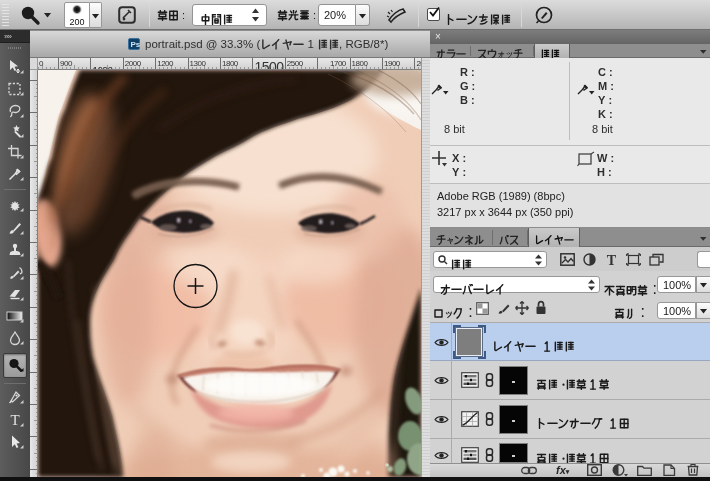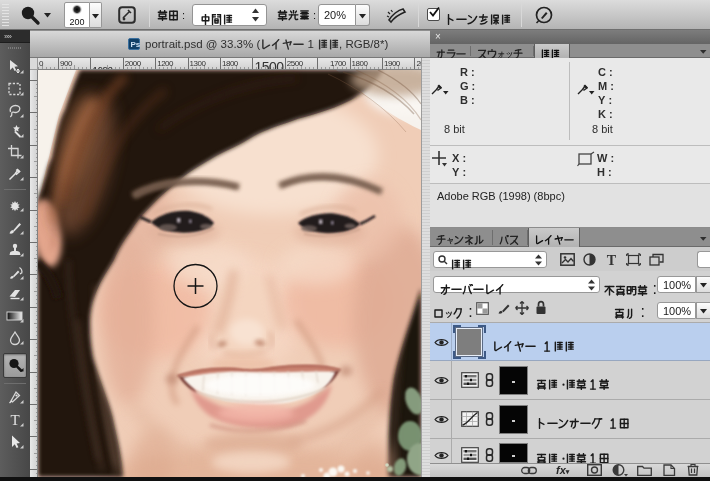--- a/index.html
+++ b/index.html
@@ -1001,21 +1001,22 @@
     <div class="txt" style="left:452px;top:152px;font-size:11px;color:#2e2e2e;font-weight:bold;">X&nbsp;:</div>
 <div class="txt" style="left:452px;top:166px;font-size:11px;color:#2e2e2e;font-weight:bold;">Y&nbsp;:</div>
 <svg class="abs" style="left:577px;top:151px" width="18" height="16">
       <rect x="2" y="3" width="12" height="10" fill="none" stroke="#444" stroke-width="1.3"></rect>
       <path d="M14,3 l3,-2 M2,13 l-1.5,2" stroke="#444" stroke-width="1.2"></path>
     </svg>
     <div class="txt" style="left:597px;top:152px;font-size:11px;color:#2e2e2e;font-weight:bold;">W&nbsp;:</div>
 <div class="txt" style="left:597px;top:166px;font-size:11px;color:#2e2e2e;font-weight:bold;">H&nbsp;:</div>
 <div class="abs" style="left:430px;top:183px;width:280px;height:1px;background:#bdbdbd"></div>
 <div class="abs" style="left:430px;top:184px;width:280px;height:44px;background:#e2e2e2;border-bottom:1px solid #8c8c8c"></div>
-<div class="txt" style="left:437px;top:190px;font-size:11px;color:#222;font-weight:normal;">Adobe RGB (1998) (8bpc)</div>
+<div class="txt" style="left:437px;top:190px;font-size:11px;color:#222;font-weight:normal;">Adobe RGB (1989) (8bpc)</div>
+<div class="txt" style="left:437px;top:206px;font-size:11px;color:#222;font-weight:normal;">3217 px x 3644 px (350 ppi)</div>
 <div class="abs" style="left:430px;top:228px;width:280px;height:19px;background:#8e8e8e;border-bottom:1px solid #6a6a6a"></div>
 <div class="abs" style="left:492px;top:230px;width:1px;height:15px;background:#6e6e6e"></div>
 <div class="txt" style="left:436px;top:232.0px;height:11px;line-height:11px"><svg width="48.0" height="10" viewBox="0 0 480 100" style="vertical-align:-2px">
         <g transform="translate(0,0)">
           <path d="M24,16 C45,12 62,8 78,6" fill="none" stroke="#232323" stroke-width="13" stroke-linecap="round" stroke-linejoin="round"></path>
         </g>
         <g transform="translate(0,0)">
           <path d="M10,42 H90" fill="none" stroke="#232323" stroke-width="13" stroke-linecap="round" stroke-linejoin="round"></path>
         </g>
         <g transform="translate(0,0)">

